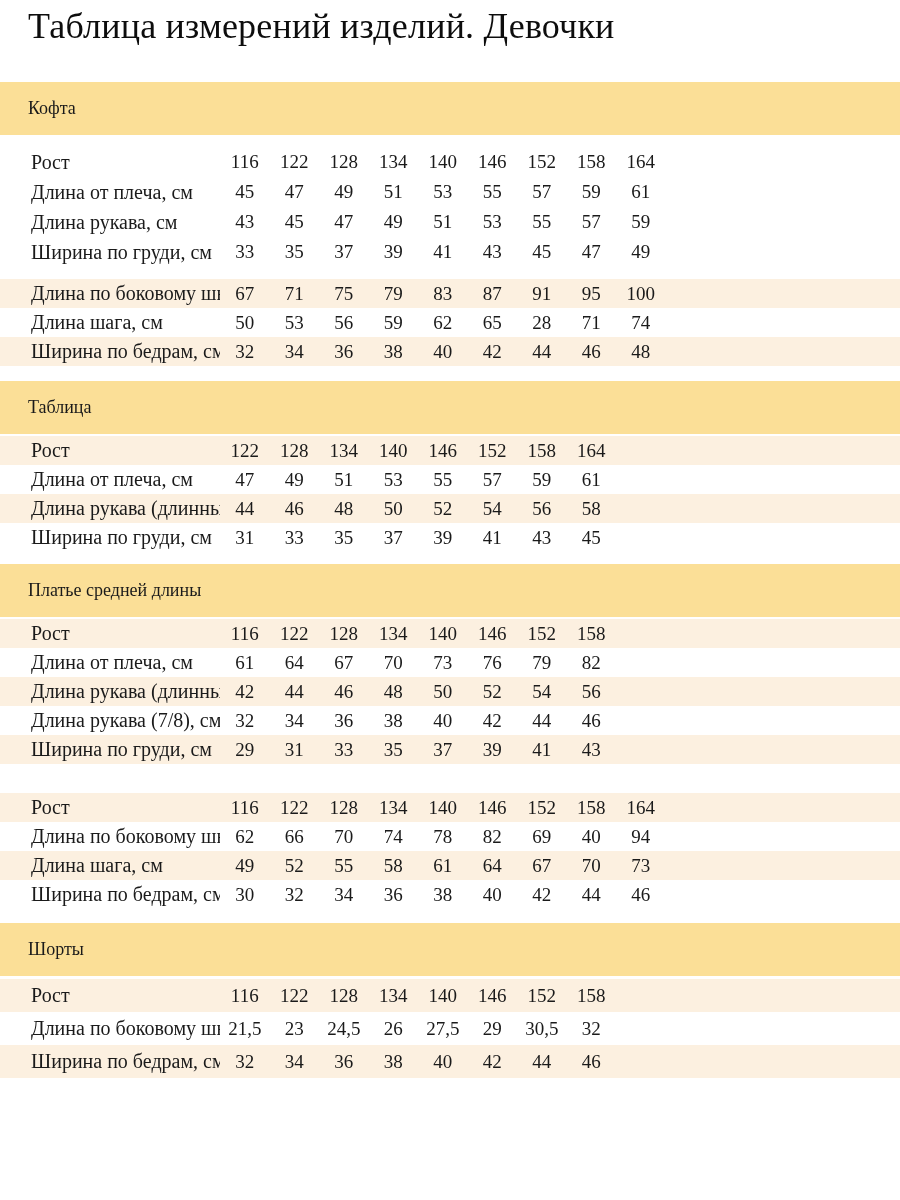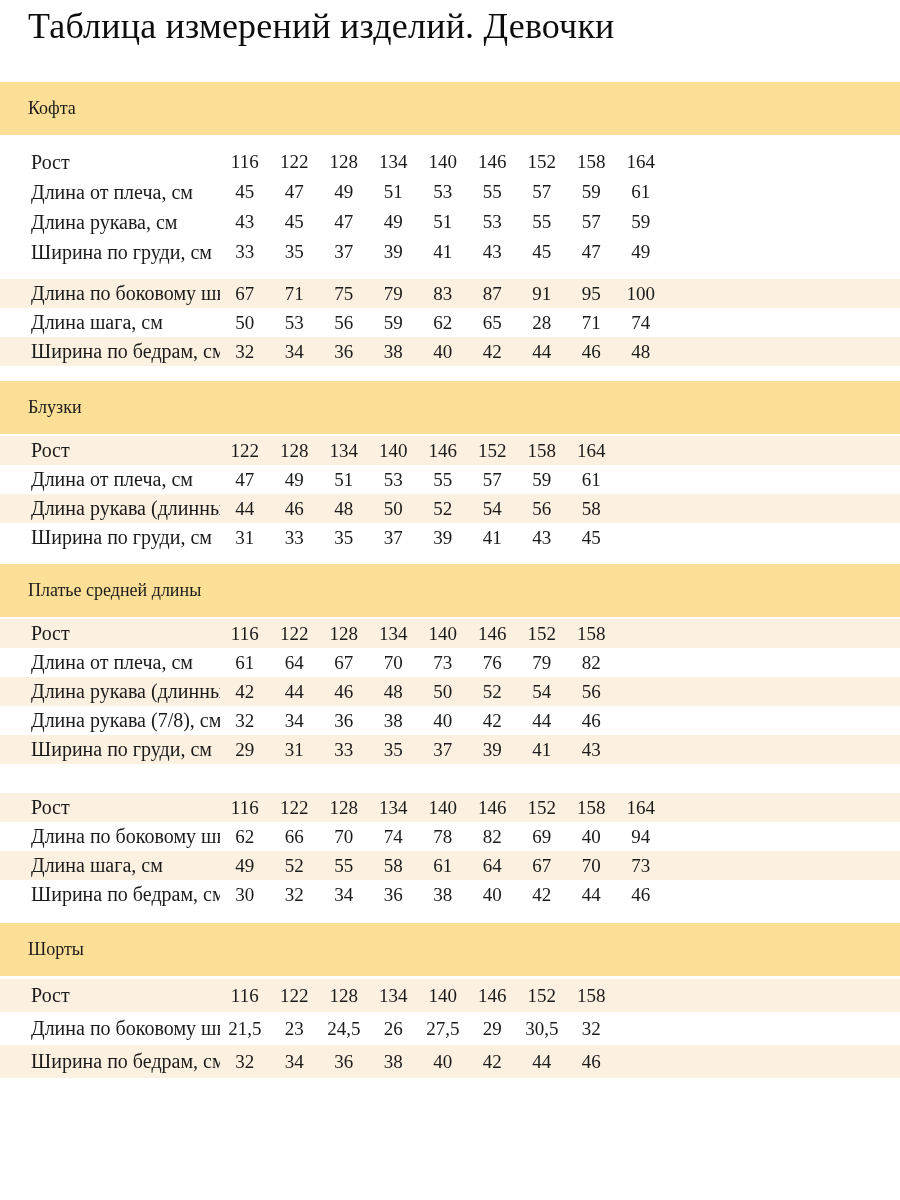--- a/index.html
+++ b/index.html
@@ -167,21 +167,21 @@
           <div class="val">42</div>
           <div class="val">44</div>
           <div class="val">46</div>
           <div class="val">48</div>
         </div>
       </div>
   </div>
 
   <div class="section section-2">
     <div class="band">
-      <span class="band-label">Блузки</span>
+      <span class="band-label">Таблица</span>
     </div>
     <div class="rows">
         <div class="row stripe">
           <div class="label">Рост</div>
           <div class="val">122</div>
           <div class="val">128</div>
           <div class="val">134</div>
           <div class="val">140</div>
           <div class="val">146</div>
           <div class="val">152</div>

